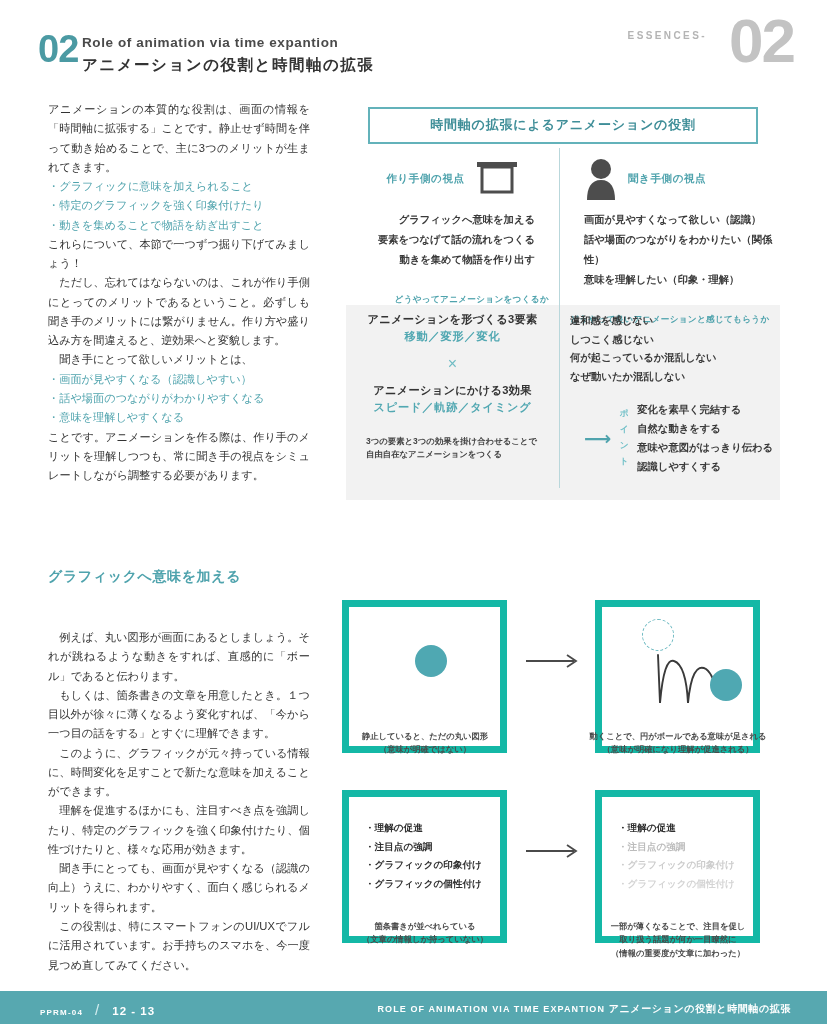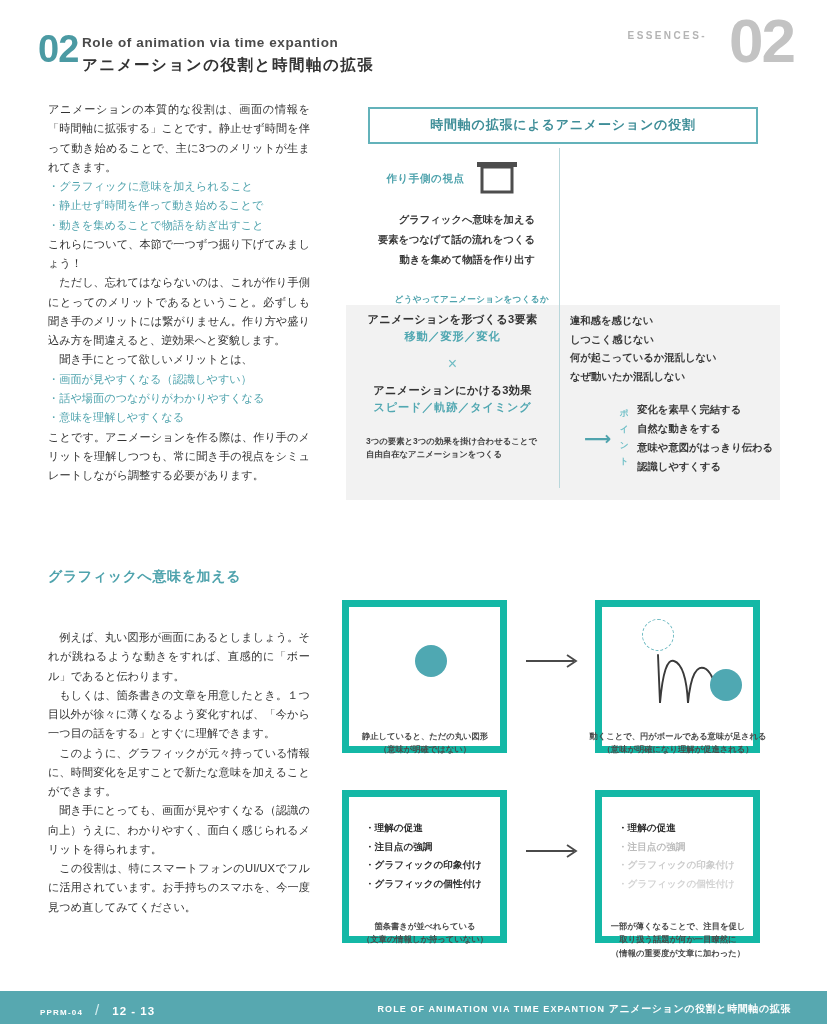--- a/index.html
+++ b/index.html
@@ -343,21 +343,21 @@
     <div class="header-en">Role of animation via time expantion</div>
     <div class="header-ja">アニメーションの役割と時間軸の拡張</div>
   </div>
   <div class="essences-label">ESSENCES-</div>
   <div class="essences-num">02</div>
 </div>
 
 <div class="col-left">
   <p>アニメーションの本質的な役割は、画面の情報を「時間軸に拡張する」ことです。静止せず時間を伴って動き始めることで、主に3つのメリットが生まれてきます。</p>
   <p class="bullet-teal">・グラフィックに意味を加えられること</p>
-  <p class="bullet-teal">・静止せず時間を伴って動き始めることで</p>
+  <p class="bullet-teal">・特定のグラフィックを強く印象付けたり</p>
   <p class="bullet-teal">・動きを集めることで物語を紡ぎ出すこと</p>
   <p>これらについて、本節で一つずつ掘り下げてみましょう！</p>
   <p class="indent">ただし、忘れてはならないのは、これが作り手側にとってのメリットであるということ。必ずしも聞き手のメリットには繋がりません。作り方や盛り込み方を間違えると、逆効果へと変貌します。</p>
   <p class="indent">聞き手にとって欲しいメリットとは、</p>
   <p class="bullet-teal">・画面が見やすくなる（認識しやすい）</p>
   <p class="bullet-teal">・話や場面のつながりがわかりやすくなる</p>
   <p class="bullet-teal">・意味を理解しやすくなる</p>
   <p>ことです。アニメーションを作る際は、作り手のメリットを理解しつつも、常に聞き手の視点をシミュレートしながら調整する必要があります。</p>
 </div>
 
@@ -391,20 +391,37 @@
     <div class="formula-teal">移動／変形／変化</div>
     <div class="formula-x">×</div>
     <div class="formula-strong">アニメーションにかける3効果</div>
     <div class="formula-teal">スピード／軌跡／タイミング</div>
     <div class="formula-note">
       <div>3つの要素と3つの効果を掛け合わせることで</div>
       <div>自由自在なアニメーションをつくる</div>
     </div>
   </div>
 
+  <div class="halfcol right">
+    <div class="persona-row rightalign">
+      <span class="icon-person">
+        <svg viewBox="0 0 34 42" width="34" height="42">
+          <circle cx="17" cy="11" r="10" fill="#4d4d4d"></circle>
+          <path d="M17 22 C7 22 3 30 3 42 L31 42 C31 30 27 22 17 22 Z" fill="#4d4d4d"></path>
+        </svg>
+      </span>
+      <span class="persona-label">聞き手側の視点</span>
+    </div>
+    <div class="wish-list r">
+      <div>画面が見やすくなって欲しい（認識）</div>
+      <div>話や場面のつながりをわかりたい（関係性）</div>
+      <div>意味を理解したい（印象・理解）</div>
+    </div>
+    <div class="howto-label r">どうやって良いアニメーションと感じてもらうか</div>
+  </div>
 
   <div class="nonpoints">
     <div>違和感を感じない</div>
     <div>しつこく感じない</div>
     <div>何が起こっているか混乱しない</div>
     <div>なぜ動いたか混乱しない</div>
   </div>
 
   <div class="points-wrap">
     <span class="arrow-teal">⟶</span>
@@ -422,20 +439,21 @@
     </div>
   </div>
 </div>
 
 <div class="section-head">グラフィックへ意味を加える</div>
 
 <div class="col-left-2">
   <p class="indent">例えば、丸い図形が画面にあるとしましょう。それが跳ねるような動きをすれば、直感的に「ボール」であると伝わります。</p>
   <p class="indent">もしくは、箇条書きの文章を用意したとき。１つ目以外が徐々に薄くなるよう変化すれば、「今から一つ目の話をする」とすぐに理解できます。</p>
   <p class="indent">このように、グラフィックが元々持っている情報に、時間変化を足すことで新たな意味を加えることができます。</p>
+  <p class="indent">理解を促進するほかにも、注目すべき点を強調したり、特定のグラフィックを強く印象付けたり、個性づけたりと、様々な応用が効きます。</p>
   <p class="indent">聞き手にとっても、画面が見やすくなる（認識の向上）うえに、わかりやすく、面白く感じられるメリットを得られます。</p>
   <p class="indent">この役割は、特にスマートフォンのUI/UXでフルに活用されています。お手持ちのスマホを、今一度見つめ直してみてください。</p>
 </div>
 
 <div class="figures">
 
   <div class="fig-row">
     <div class="fig-box a">
       <div class="ball" style="left:66px; top:38px;"></div>
     </div>

